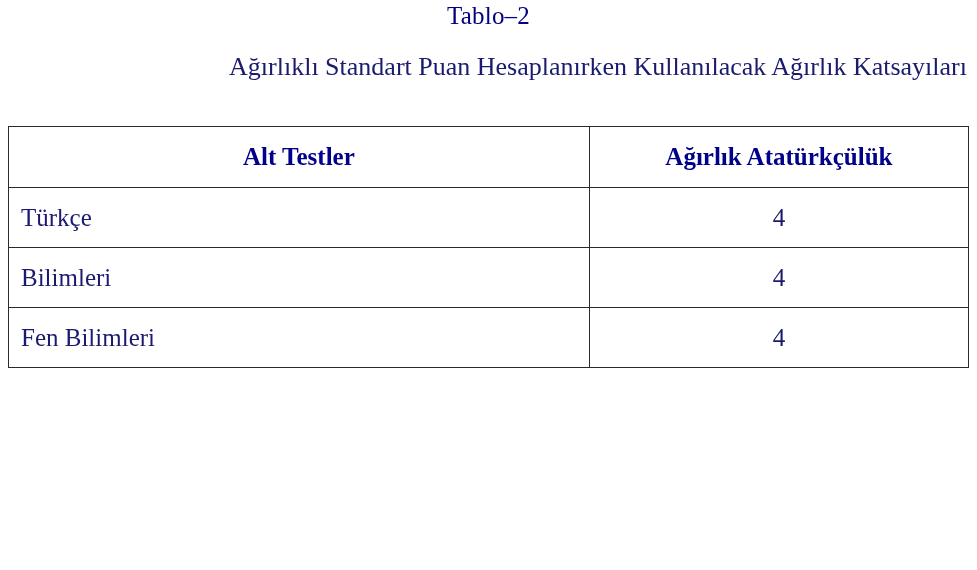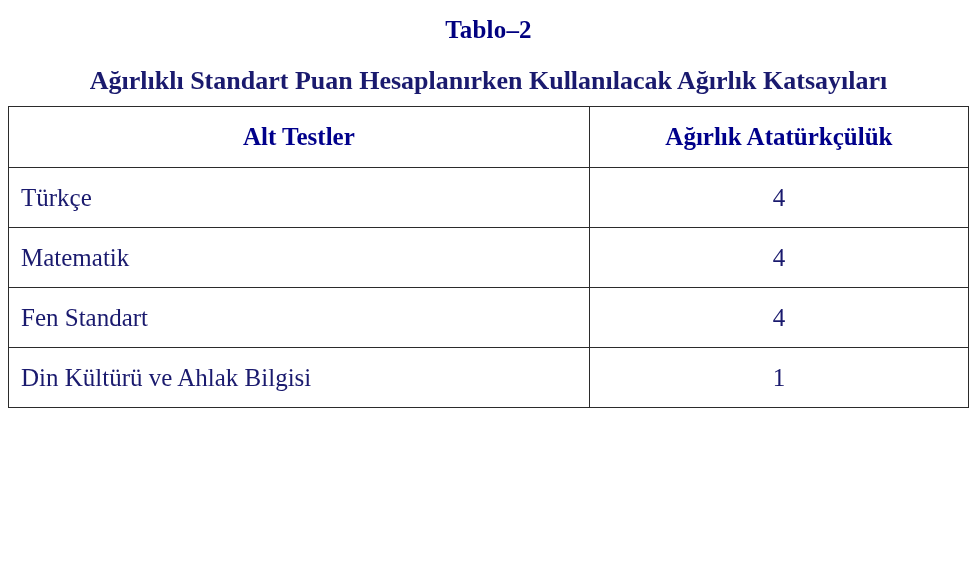--- a/index.html
+++ b/index.html
@@ -16,35 +16,35 @@
   }
   .page {
     width: 977px;
     height: 570px;
     position: relative;
     box-sizing: border-box;
   }
   .doc-title {
     text-align: center;
     font-size: 25px;
-    font-weight: bold;
+    font-weight: normal;
     color: #000080;
-    margin-top: 16px;
+    margin-top: 2px;
     letter-spacing: 0.2px;
   }
   .doc-subtitle {
-    text-align: center;
+    text-align: right;
     font-size: 26px;
-    font-weight: bold;
+    font-weight: normal;
     color: #1a1a6e;
     margin-top: 22px;
     padding: 0 10px;
   }
   .table-wrap {
-    margin-top: 10px;
+    margin-top: 44px;
     padding: 0 8px;
   }
   table.weights {
     width: 100%;
     border-collapse: collapse;
     table-layout: fixed;
   }
   table.weights th,
   table.weights td {
     border: 1px solid #2b2b2b;
@@ -92,28 +92,24 @@
           <th>Alt Testler</th>
           <th>Ağırlık Atatürkçülük</th>
         </tr>
       </thead>
       <tbody>
         <tr>
           <td class="subject">Türkçe</td>
           <td class="coef">4</td>
         </tr>
         <tr>
-          <td class="subject">Matematik</td>
+          <td class="subject">Bilimleri</td>
           <td class="coef">4</td>
         </tr>
         <tr>
-          <td class="subject">Fen Standart</td>
+          <td class="subject">Fen Bilimleri</td>
           <td class="coef">4</td>
-        </tr>
-        <tr>
-          <td class="subject">Din Kültürü ve Ahlak Bilgisi</td>
-          <td class="coef">1</td>
         </tr>
       </tbody>
     </table>
   </div>
 
 </div>
 
 </body></html>

